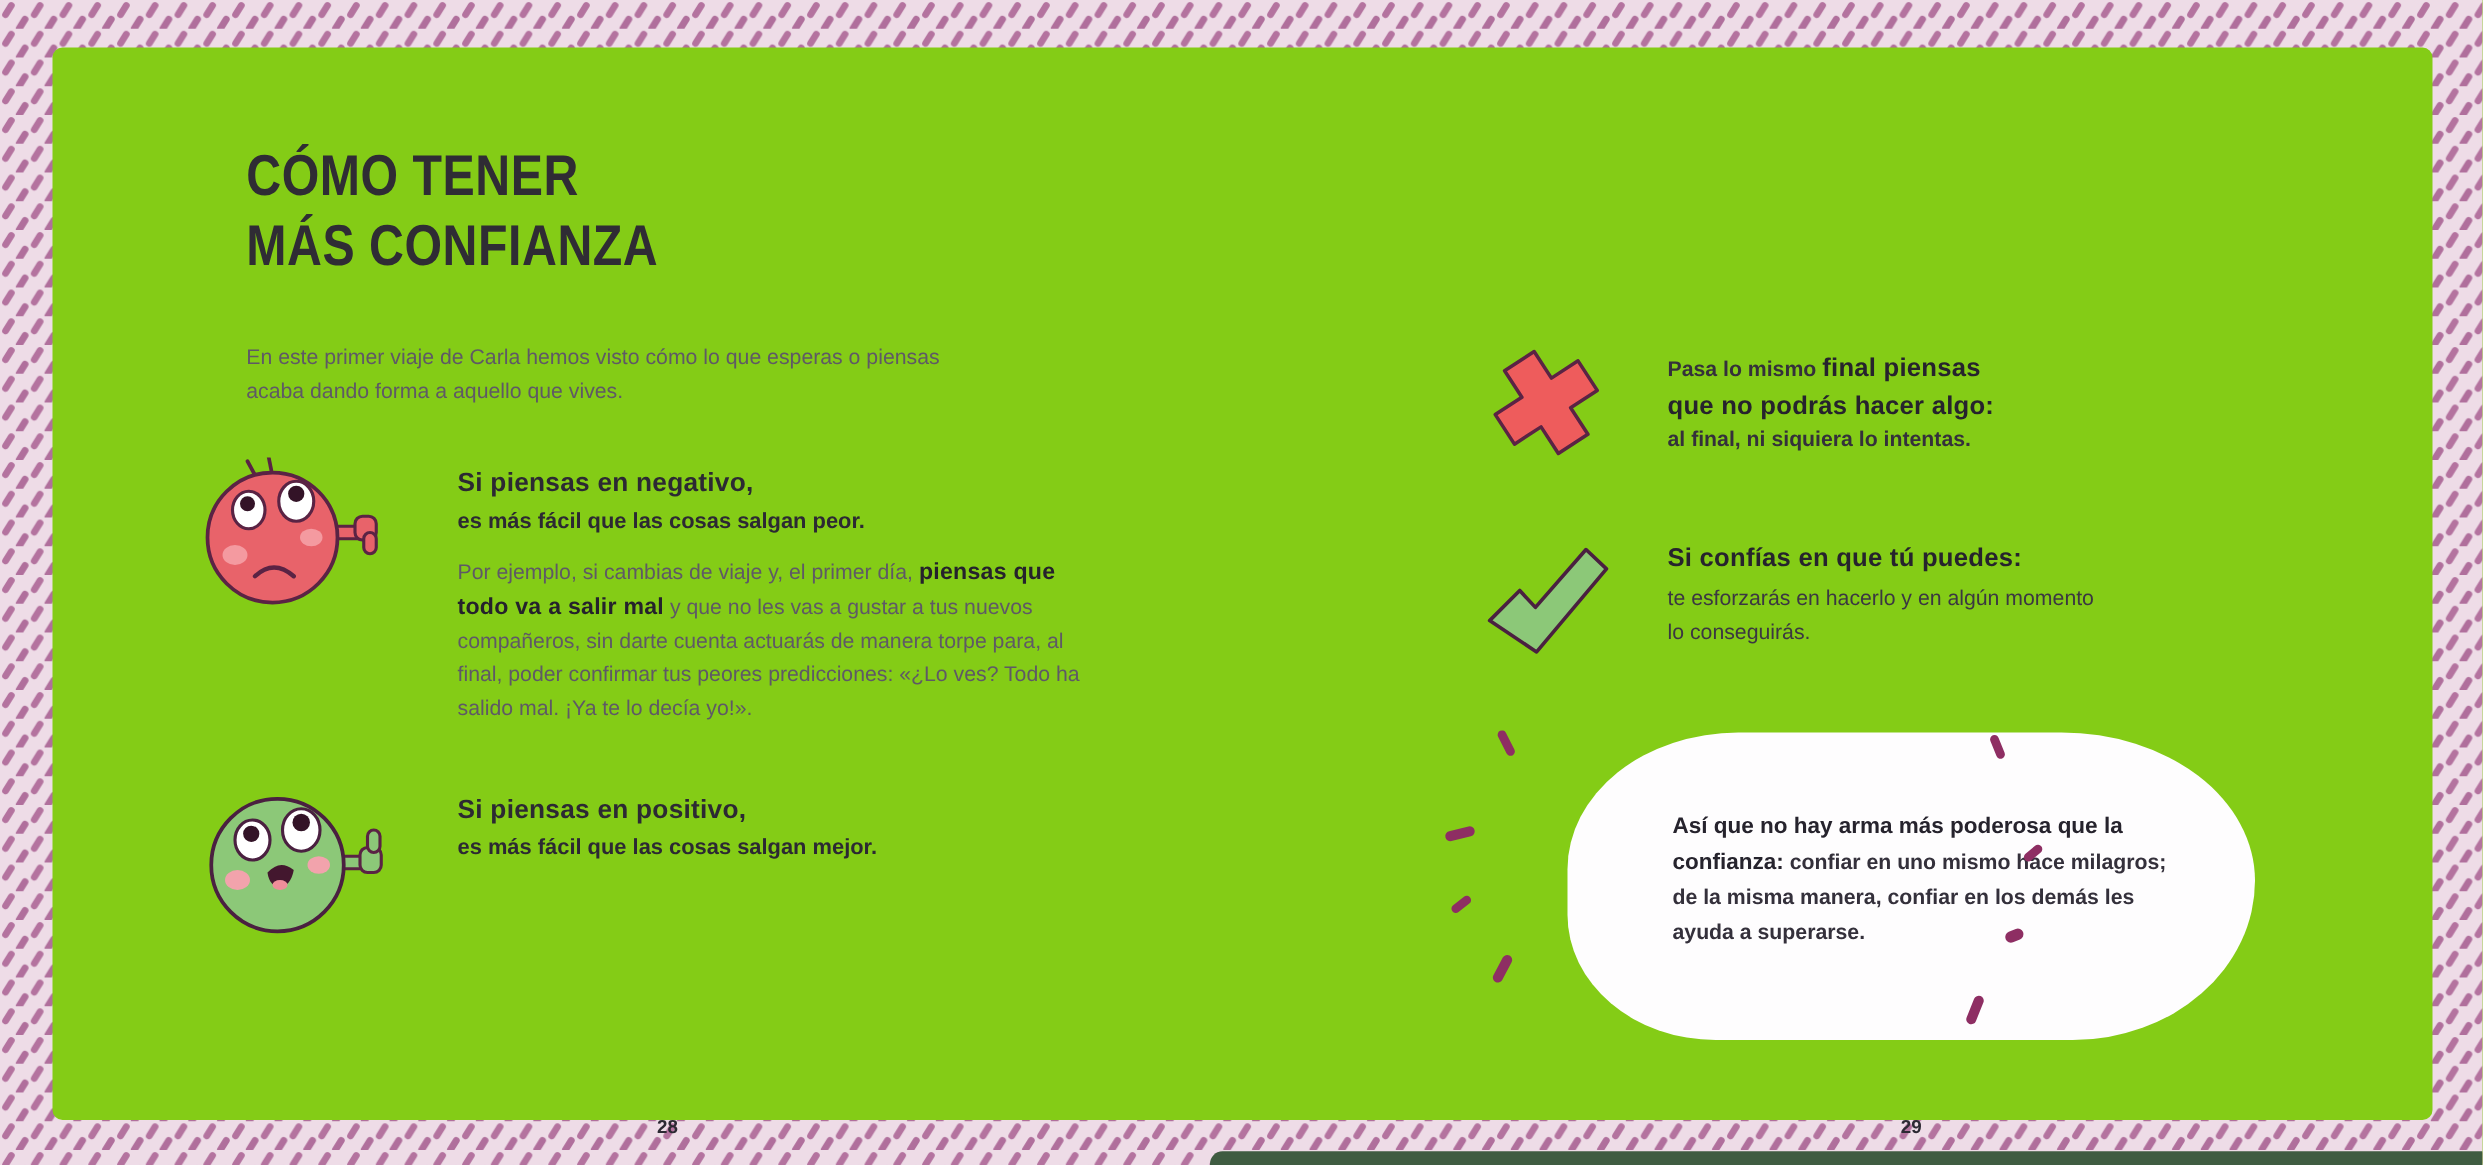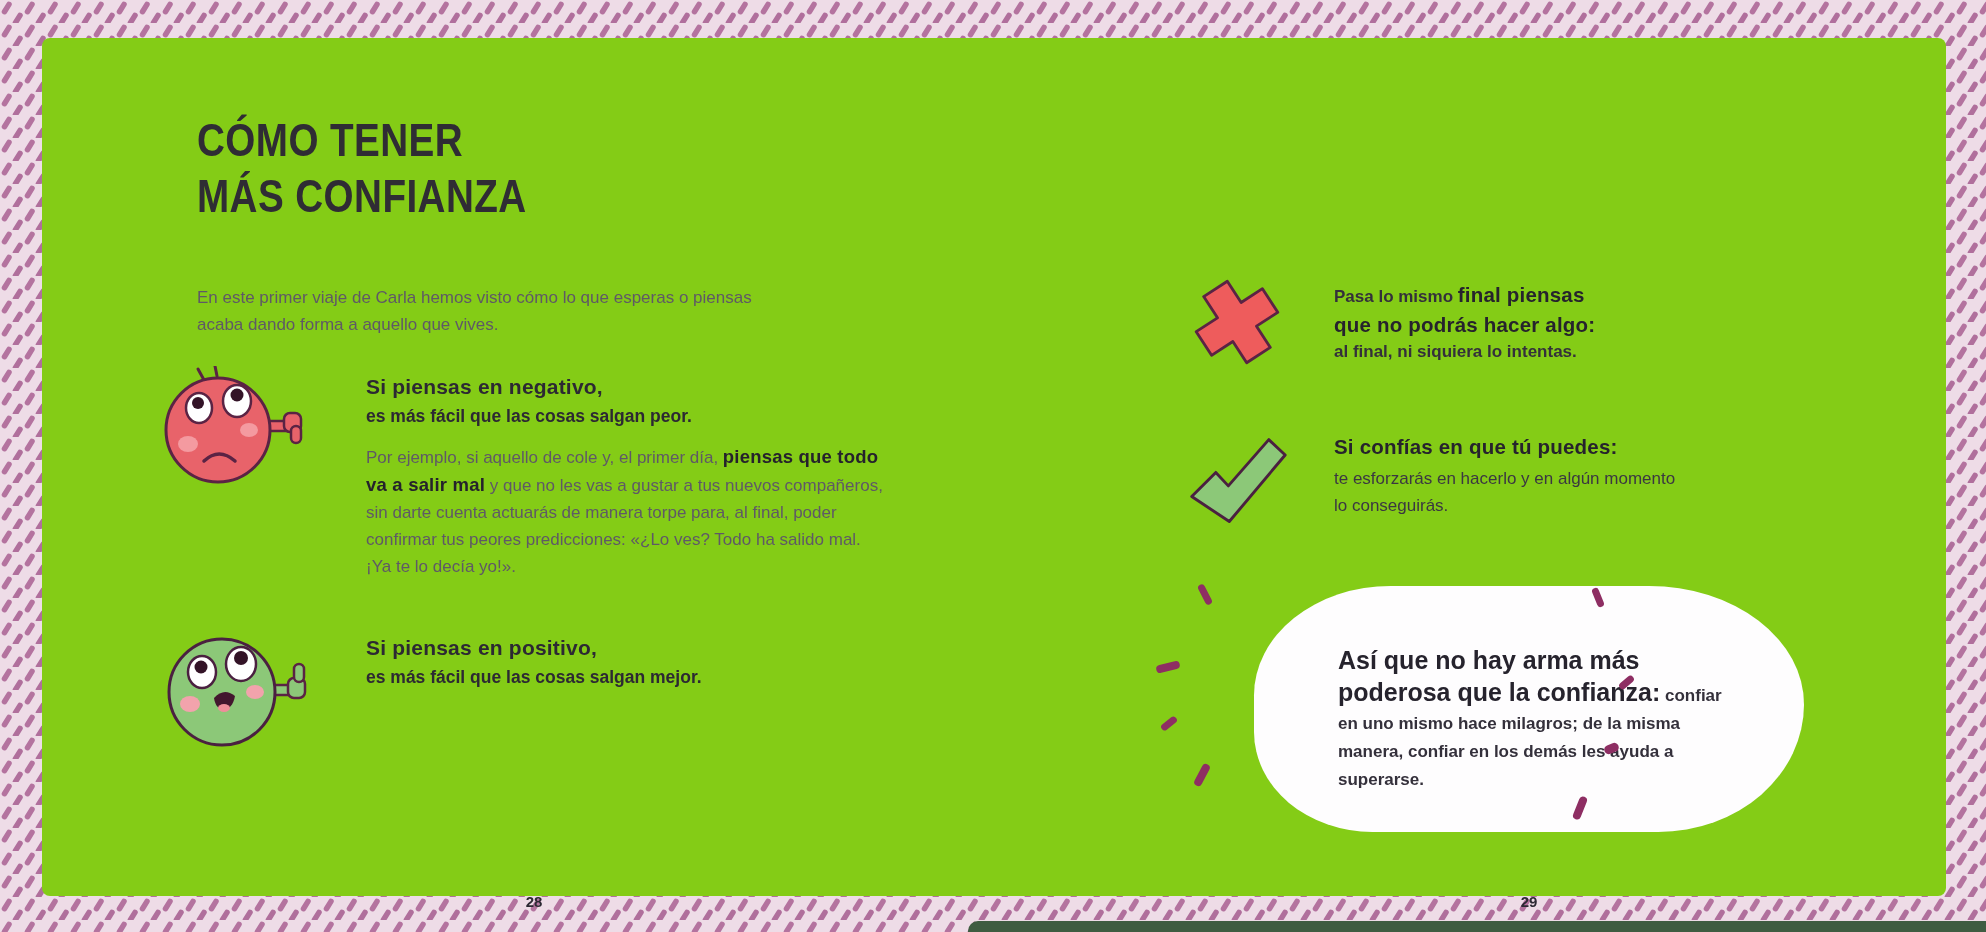--- a/index.html
+++ b/index.html
@@ -11,21 +11,21 @@
   .spread { position:absolute; left:42px; top:38px; right:40px; bottom:36px;
             background:#84cc16; border-radius:8px; z-index:1; }
 
   .green-strip { position:absolute; left:968px; right:0; bottom:0; height:11px;
                  background:#3f5c41; border-radius:10px 0 0 0; z-index:2; }
 
   
   .title { position:absolute; left:155px; top:74px; font-size:46px; line-height:56px;
            font-weight:bold; color:#2f2c34; letter-spacing:.5px;
            transform:scaleX(.84); transform-origin:left top; white-space:nowrap; }
-  .intro { position:absolute; left:155px; top:246px; font-size:17px; line-height:27px;
+  .intro { position:absolute; left:155px; top:234px; font-size:17px; line-height:27px;
            color:#5f5966; }
 
   .char-icon { position:absolute; width:158px; height:122px; }
   .sec-col { position:absolute; width:530px;margin-left:24px; }
   .sec-h   { font-size:21px; font-weight:bold; color:#2c2933; letter-spacing:.2px; }
   .sec-sub { font-size:17.5px; font-weight:bold; color:#2c2933; margin-top:7px; }
   .sec-p   { margin-top:16px; font-size:17px; line-height:27px; color:#5f5966; width:522px; }
   .sec-p b { font-size:18.5px; color:#25222c; letter-spacing:.2px; }
 
   .pagenum { position:absolute; top:855px; width:50px; text-align:center;
@@ -39,21 +39,21 @@
   .big-b { font-size:20.5px; font-weight:bold; color:#26232d; letter-spacing:.2px; }
   .xline { line-height:28px; }
   .tail  { font-size:17px; font-weight:bold; color:#34303b; line-height:26px; }
   .ck-body { margin-top:6px; font-size:17px; font-weight:normal; color:#3b3742; line-height:27px; }
 
   .bubble { position:absolute; left:1212px; top:548px; width:550px; height:246px;
             background:#fefdfe;
             border-radius: 150px 170px 160px 130px / 120px 130px 140px 110px; }
   .bubble-text { position:absolute; left:84px; top:60px; width:408px;
                  font-size:17px; line-height:28px; color:#34303b; font-weight:bold; }
-  .bubble-text b { font-size:25px; color:#26232d; }
+  .bubble-text b { font-size:18px; color:#26232d; }
 
   .dash { position:absolute; background:#8e2e63; border-radius:5px; }
   .d1 { left:1152px; top:553px; width:22px; height:7px; transform:rotate(63deg); }
   .d2 { left:1114px; top:625px; width:24px; height:8px; transform:rotate(-14deg); }
   .d3 { left:1118px; top:682px; width:18px; height:7px; transform:rotate(-38deg); }
   .d4 { left:1148px; top:733px; width:24px; height:8px; transform:rotate(-62deg); }
   .d5 { left:1546px; top:556px; width:20px; height:7px; transform:rotate(68deg); }
   .d6 { left:1576px; top:641px; width:17px; height:7px; transform:rotate(-40deg); }
   .d7 { left:1562px; top:706px; width:15px; height:9px; transform:rotate(-22deg); }
   .d8 { left:1526px; top:766px; width:24px; height:8px; transform:rotate(-68deg); }
@@ -93,21 +93,21 @@
     <ellipse cx="45" cy="42" rx="13" ry="15" fill="#ffffff" stroke="#5a2344" stroke-width="2.5"></ellipse>
     <ellipse cx="83" cy="35" rx="14" ry="16" fill="#ffffff" stroke="#5a2344" stroke-width="2.5"></ellipse>
     <circle cx="44" cy="37" r="6" fill="#331327"></circle>
     <circle cx="83" cy="29" r="6.5" fill="#331327"></circle>
     <path d="M50,95 Q65,81 81,95" fill="none" stroke="#5a2344" stroke-width="3.5" stroke-linecap="round"></path>
   </svg>
 
   <div class="sec-col" style="left:300px; top:337px;">
     <div class="sec-h">Si piensas en negativo,</div>
     <div class="sec-sub">es más fácil que las cosas salgan peor.</div>
-    <p class="sec-p"><span>Por ejemplo, si aquello de cole y, el primer día, </span><b>piensas que todo va a salir mal</b><span> y que no les vas a gustar a tus nuevos compañeros, sin darte cuenta actuarás de manera torpe para, al final, poder confirmar tus peores predicciones: «¿Lo ves? Todo ha salido mal. ¡Ya te lo decía yo!».</span></p>
+    <p class="sec-p"><span>Por ejemplo, si cambias de viaje y, el primer día, </span><b>piensas que todo va a salir mal</b><span> y que no les vas a gustar a tus nuevos compañeros, sin darte cuenta actuarás de manera torpe para, al final, poder confirmar tus peores predicciones: «¿Lo ves? Todo ha salido mal. ¡Ya te lo decía yo!».</span></p>
   </div>
 
   <svg class="char-icon" style="left:116px; top:590px;" viewBox="0 0 158 122">
     <rect x="110" y="57" width="30" height="10" rx="5" fill="#8cc878" stroke="#5a2344" stroke-width="2.5"></rect>
     <rect x="130" y="50" width="17" height="20" rx="6" fill="#8cc878" stroke="#5a2344" stroke-width="2.5"></rect>
     <rect x="136" y="36" width="10" height="18" rx="5" fill="#8cc878" stroke="#5a2344" stroke-width="2.5"></rect>
     <circle cx="64" cy="64" r="53" fill="#8cc878" stroke="#4a2040" stroke-width="3"></circle>
     <ellipse cx="32" cy="76" rx="10" ry="8" fill="#f2a3ac"></ellipse>
     <ellipse cx="97" cy="64" rx="9" ry="7" fill="#f2a3ac"></ellipse>
     <ellipse cx="44" cy="44" rx="14" ry="16" fill="#ffffff" stroke="#4a2040" stroke-width="2.5"></ellipse>

